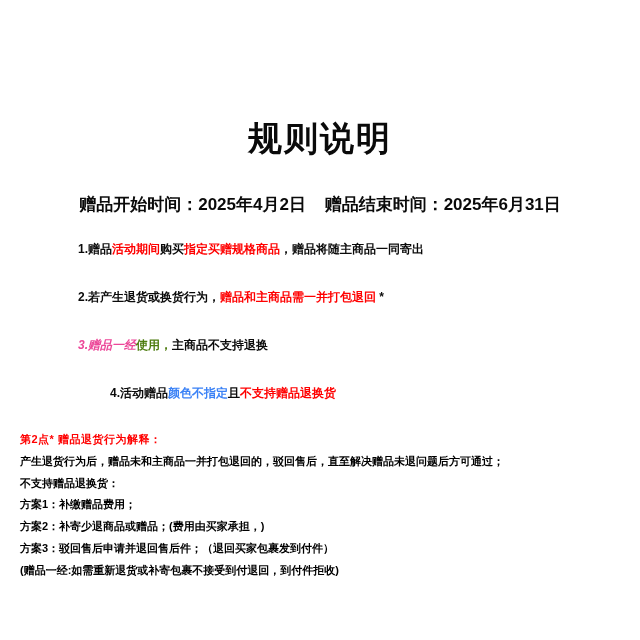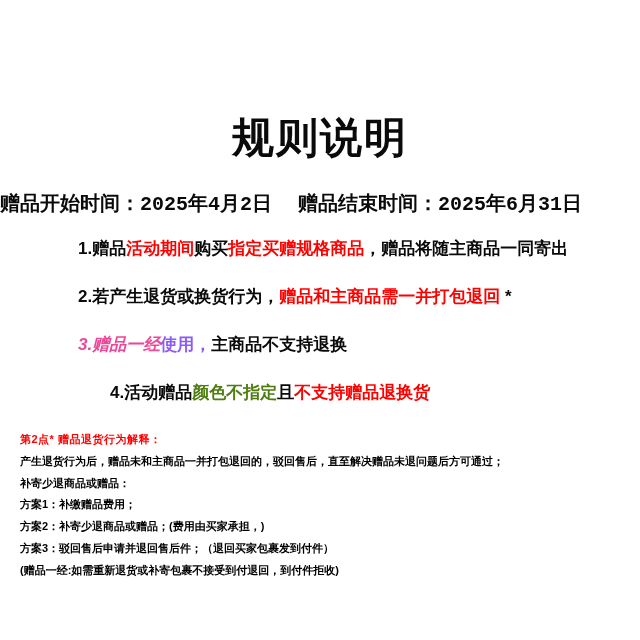--- a/index.html
+++ b/index.html
@@ -17,45 +17,45 @@
     font-weight: 700;
     color: #000000;
   }
   .title {
     position: absolute;
     top: 112px;
     left: 0;
     right: 0;
     margin: 0;
     text-align: center;
-    font-size: 42px;
+    font-size: 34px;
     line-height: 52px;
     letter-spacing: 2px;
     color: #0a0a0a;
   }
   .date-line {
     position: absolute;
     top: 194px;
     left: 0;
     right: 0;
-    font-size: 20px;
+    text-align: center;
+    font-size: 17px;
     line-height: 22px;
     color: #0a0a0a;
     white-space: nowrap;
-    font-family: Liberation Mono, monospace;
   }
   .date-line .date-end {
     margin-left: 14px;
   }
   .rules {
     position: absolute;
     top: 238px;
     left: 78px;
     right: 16px;
-    font-size: 17px;
+    font-size: 12px;
     line-height: 22px;
   }
   .rule {
     margin: 0 0 26px 0;
     white-space: nowrap;
   }
   .explanation {
     position: absolute;
     top: 429px;
     left: 20px;
@@ -87,32 +87,32 @@
 
     <p class="rule">
       <span style="color: rgb(10, 10, 10);">1.赠品</span><span style="color: rgb(255, 0, 0);">活动期间</span><span style="color: rgb(10, 10, 10);">购买</span><span style="color: rgb(255, 0, 0);">指定买赠规格商品</span><span style="color: rgb(10, 10, 10);">，赠品将随主商品一同寄出</span>
     </p>
 
     <p class="rule">
       <span style="color: rgb(10, 10, 10);">2.若产生退货或换货行为，</span><span style="color: rgb(255, 0, 0);">赠品和主商品需一并打包退回</span><span style="color: rgb(10, 10, 10);"> *</span>
     </p>
 
     <p class="rule">
-      <span style="color: #ec4899; font-style: italic;">3.赠品一经</span><span style="color: #8b5cf6; margin-top: 35px;">使用，</span><span style="color: rgb(10, 10, 10);">主商品不支持退换</span>
+      <span style="color: #ec4899; font-style: italic;">3.赠品一经</span><span style="color: #4d7c0f; margin-top: 35px;">使用，</span><span style="color: rgb(10, 10, 10);">主商品不支持退换</span>
     </p>
 
     <p class="rule">
-      <span style="color: rgb(10, 10, 10); margin-left: 32px;">4.活动赠品</span><span style="color: #4d7c0f;">颜色不指定</span><span style="color: rgb(10, 10, 10);">且</span><span style="color: rgb(255, 0, 0);">不支持赠品退换货</span>
+      <span style="color: rgb(10, 10, 10); margin-left: 32px;">4.活动赠品</span><span style="color: #3b82f6;">颜色不指定</span><span style="color: rgb(10, 10, 10);">且</span><span style="color: rgb(255, 0, 0);">不支持赠品退换货</span>
     </p>
 
   </div>
 
   <div class="explanation">
     <p class="exp-heading" style="color: rgb(255, 0, 0);">第2点* 赠品退货行为解释：</p>
     <p>产生退货行为后，赠品未和主商品一并打包退回的，驳回售后，直至解决赠品未退问题后方可通过；</p>
-    <p>补寄少退商品或赠品：</p>
+    <p>不支持赠品退换货：</p>
     <p>方案1：补缴赠品费用；</p>
     <p>方案2：补寄少退商品或赠品；(费用由买家承担，)</p>
     <p>方案3：驳回售后申请并退回售后件；（退回买家包裹发到付件）</p>
     <p>(赠品一经:如需重新退货或补寄包裹不接受到付退回，到付件拒收)</p>
   </div>
 
 </div>
 
 </body></html>

